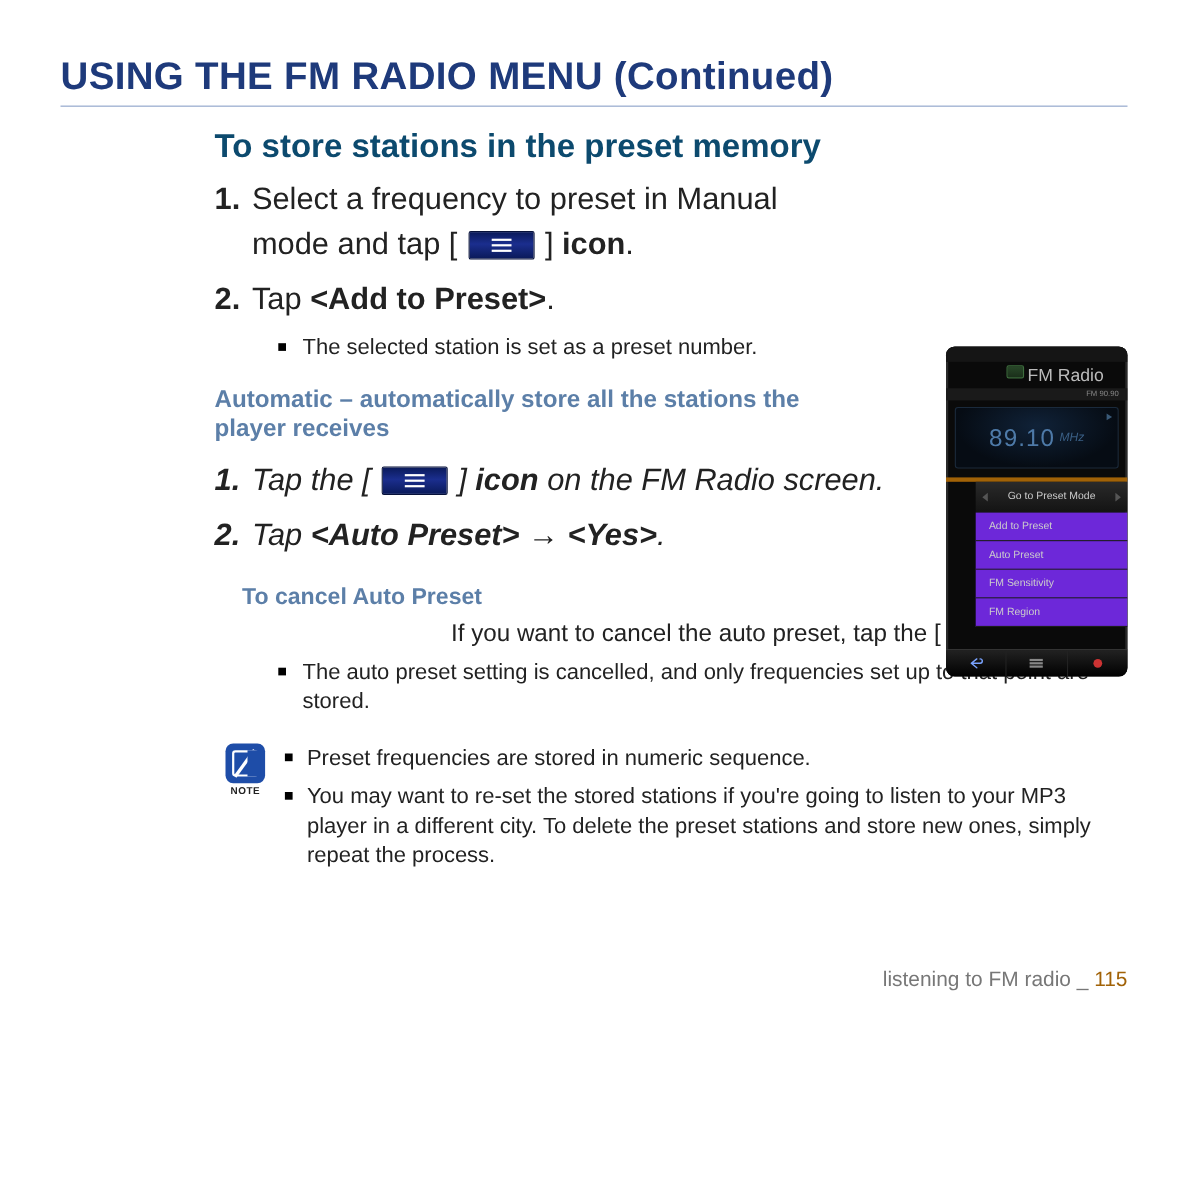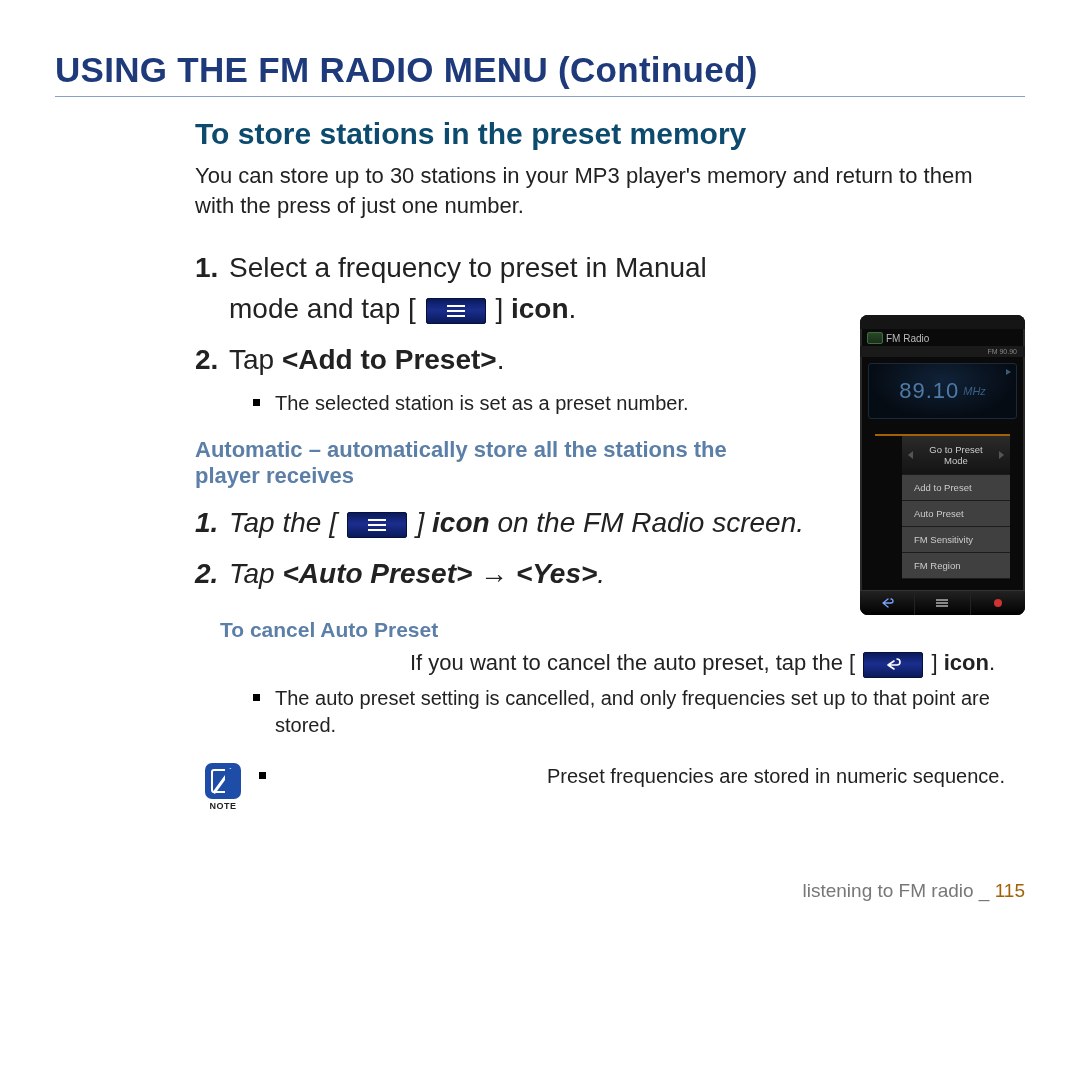--- a/index.html
+++ b/index.html
@@ -189,21 +189,20 @@
     padding: 0;
     margin: 0;
     font-size: 20px;
     flex: 1;
   }
   .note-ul > li {
     position: relative;
     padding-left: 20px;
     line-height: 1.35;
     margin-bottom: 8px;
-    text-align: right;
   }
   .note-ul > li::before {
     content: "";
     position: absolute;
     left: 0;
     top: 9px;
     width: 7px;
     height: 7px;
     background: #000;
   }
@@ -234,24 +233,25 @@
     height: 14px;
     background: #151515;
     font-size: 7px;
     color: #666;
     display: flex;
     justify-content: space-between;
     align-items: center;
     padding: 0 6px;
   }
   .device .title {
-    font-size: 10px;
+    font-size: 16px;
     color: #bbb;
     padding: 4px 8px 2px 26px;
     position: relative;
+    margin-left: 48px;
   }
   .device .title::before{
     content:"";
     position:absolute; left:7px; top:3px;
     width:14px;height:10px;
     border:1px solid #3d6d3d;
     border-radius:2px;
     background:linear-gradient(#284728,#1a2f1a);
   }
   .device .chip {
@@ -276,30 +276,30 @@
   .device .freq-box .spk{
     position:absolute; right:5px; top:5px;
     width:0;height:0;
     border-top:3px solid transparent;
     border-bottom:3px solid transparent;
     border-left:5px solid #3a5a78;
   }
   .device .freq-num { font-size: 22px; letter-spacing: 1px; }
   .device .freq-unit { font-size: 11px; margin-left: 4px; color:#3a5f85;font-style:italic;}
   .device .menu {
-    margin: 15px;
-    border-top: 2px solid #a16207;
+    margin: 0;
+    border-top: 4px solid #a16207;
     padding-left: 27px;
   }
   .device .menu .row {
     font-size: 9.5px;
     color: #ccc;
     padding: 7px 12px;
     border-bottom: 1px solid #1c1c1c;
-    background: #404040;
+    background: #6d28d9;
     position: relative;
   }
   .device .menu .row.first {
     background: linear-gradient(#2a2a2a,#141414);
     text-align: center;
     padding: 8px 20px;
   }
   .device .menu .row.first::before,
   .device .menu .row.first::after{
     content:"";
@@ -335,21 +335,20 @@
   b { font-weight: bold; }
 </style>
 </head>
 <body>
 
 <div class="page">
 
   <h1 class="h1">USING THE FM RADIO MENU (Continued)</h1>
 
   <h2 class="h2">To store stations in the preset memory</h2>
-  <p class="intro">You can store up to 30 stations in your MP3 player's memory and return to them with the press of just one number.</p>
 
   <ol class="ol">
     <li>
       <span>Select a frequency to preset in Manual mode and tap [</span>
       <span class="icon-btn">
         <span class="menu-lines">
             <span></span>
             <span></span>
             <span></span>
           </span>
@@ -398,20 +397,21 @@
 
   <div class="note-block">
     <div class="note-ic">
       <div class="square">
           <div class="pencil"></div>
         </div>
       <div class="note-ic-label">NOTE</div>
     </div>
     <ul class="note-ul">
       <li>Preset frequencies are stored in numeric sequence.</li>
+      <li>You may want to re-set the stored stations if you're going to listen to your MP3 player in a different city. To delete the preset stations and store new ones, simply repeat the process.</li>
     </ul>
   </div>
 
   <div class="footer">
     <span>listening to FM radio</span>
     <span>_</span>
     <span class="pn">115</span>
   </div>
 
   <div class="device">

